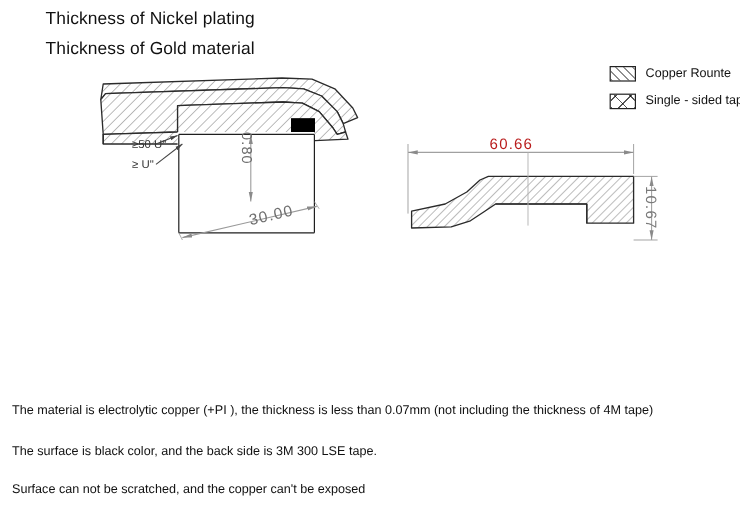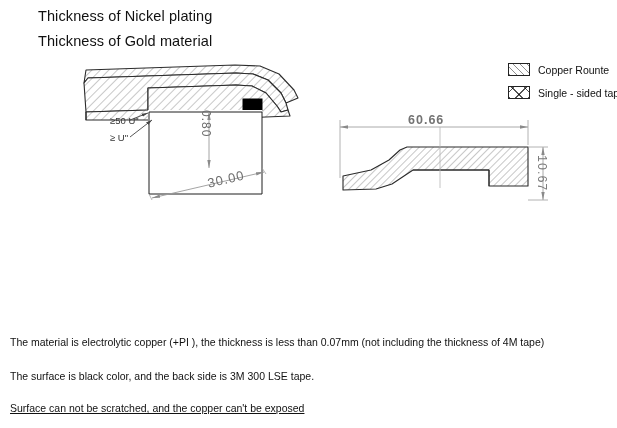--- a/index.html
+++ b/index.html
@@ -36,21 +36,21 @@
   #title-gold { top: 33px; }
 
   
   .legend {
     left: 508px;
     top: 55px;
     width: 104px;
   }
   .legend-row {
     display: flex;
-    align-items: flex-end;
+    align-items: flex-start;
     height: 21px;
     margin-bottom: 2px;
   }
   .legend-swatch {
     width: 22px;
     height: 13px;
     border: 1px solid #222;
     box-sizing: border-box;
     margin-right: 8px;
     flex: none;
@@ -98,23 +98,22 @@
     transform: rotate(90deg);
     transform-origin: left top;
     font-size: 12px;
     color: #6e6e6e;
     letter-spacing: 1px;
   }
   #dim-6066 {
     left: 408px;
     top: 113px;
     font-size: 12.5px;
-    color: #737373;
-    letter-spacing: 1px;
-    font-weight: bold;
+    color: #b91c1c;
+    letter-spacing: 1px;
   }
   #dim-1067 {
     left: 549px;
     top: 155px;
     transform: rotate(90deg);
     transform-origin: left top;
     font-size: 12.5px;
     color: #7a7a7a;
     letter-spacing: 1px;
   }
@@ -138,21 +137,21 @@
     color: #000;
   }
   .note-line {
     left: 10px;
     font-size: 10.5px;
     color: #111;
     white-space: nowrap;
   }
   #note-1 { top: 336px; }
   #note-2 { top: 370px; }
-  #note-3 { top: 402px; text-decoration: underline; }
+  #note-3 { top: 402px; }
 </style>
 </head>
 <body>
 
 <div class="root">
 
   <div class="abs" id="title-nickel">Thickness of Nickel  plating</div>
   <div class="abs" id="title-gold">Thickness of Gold material</div>
 
   <svg class="draw" viewBox="0 0 617 428">

